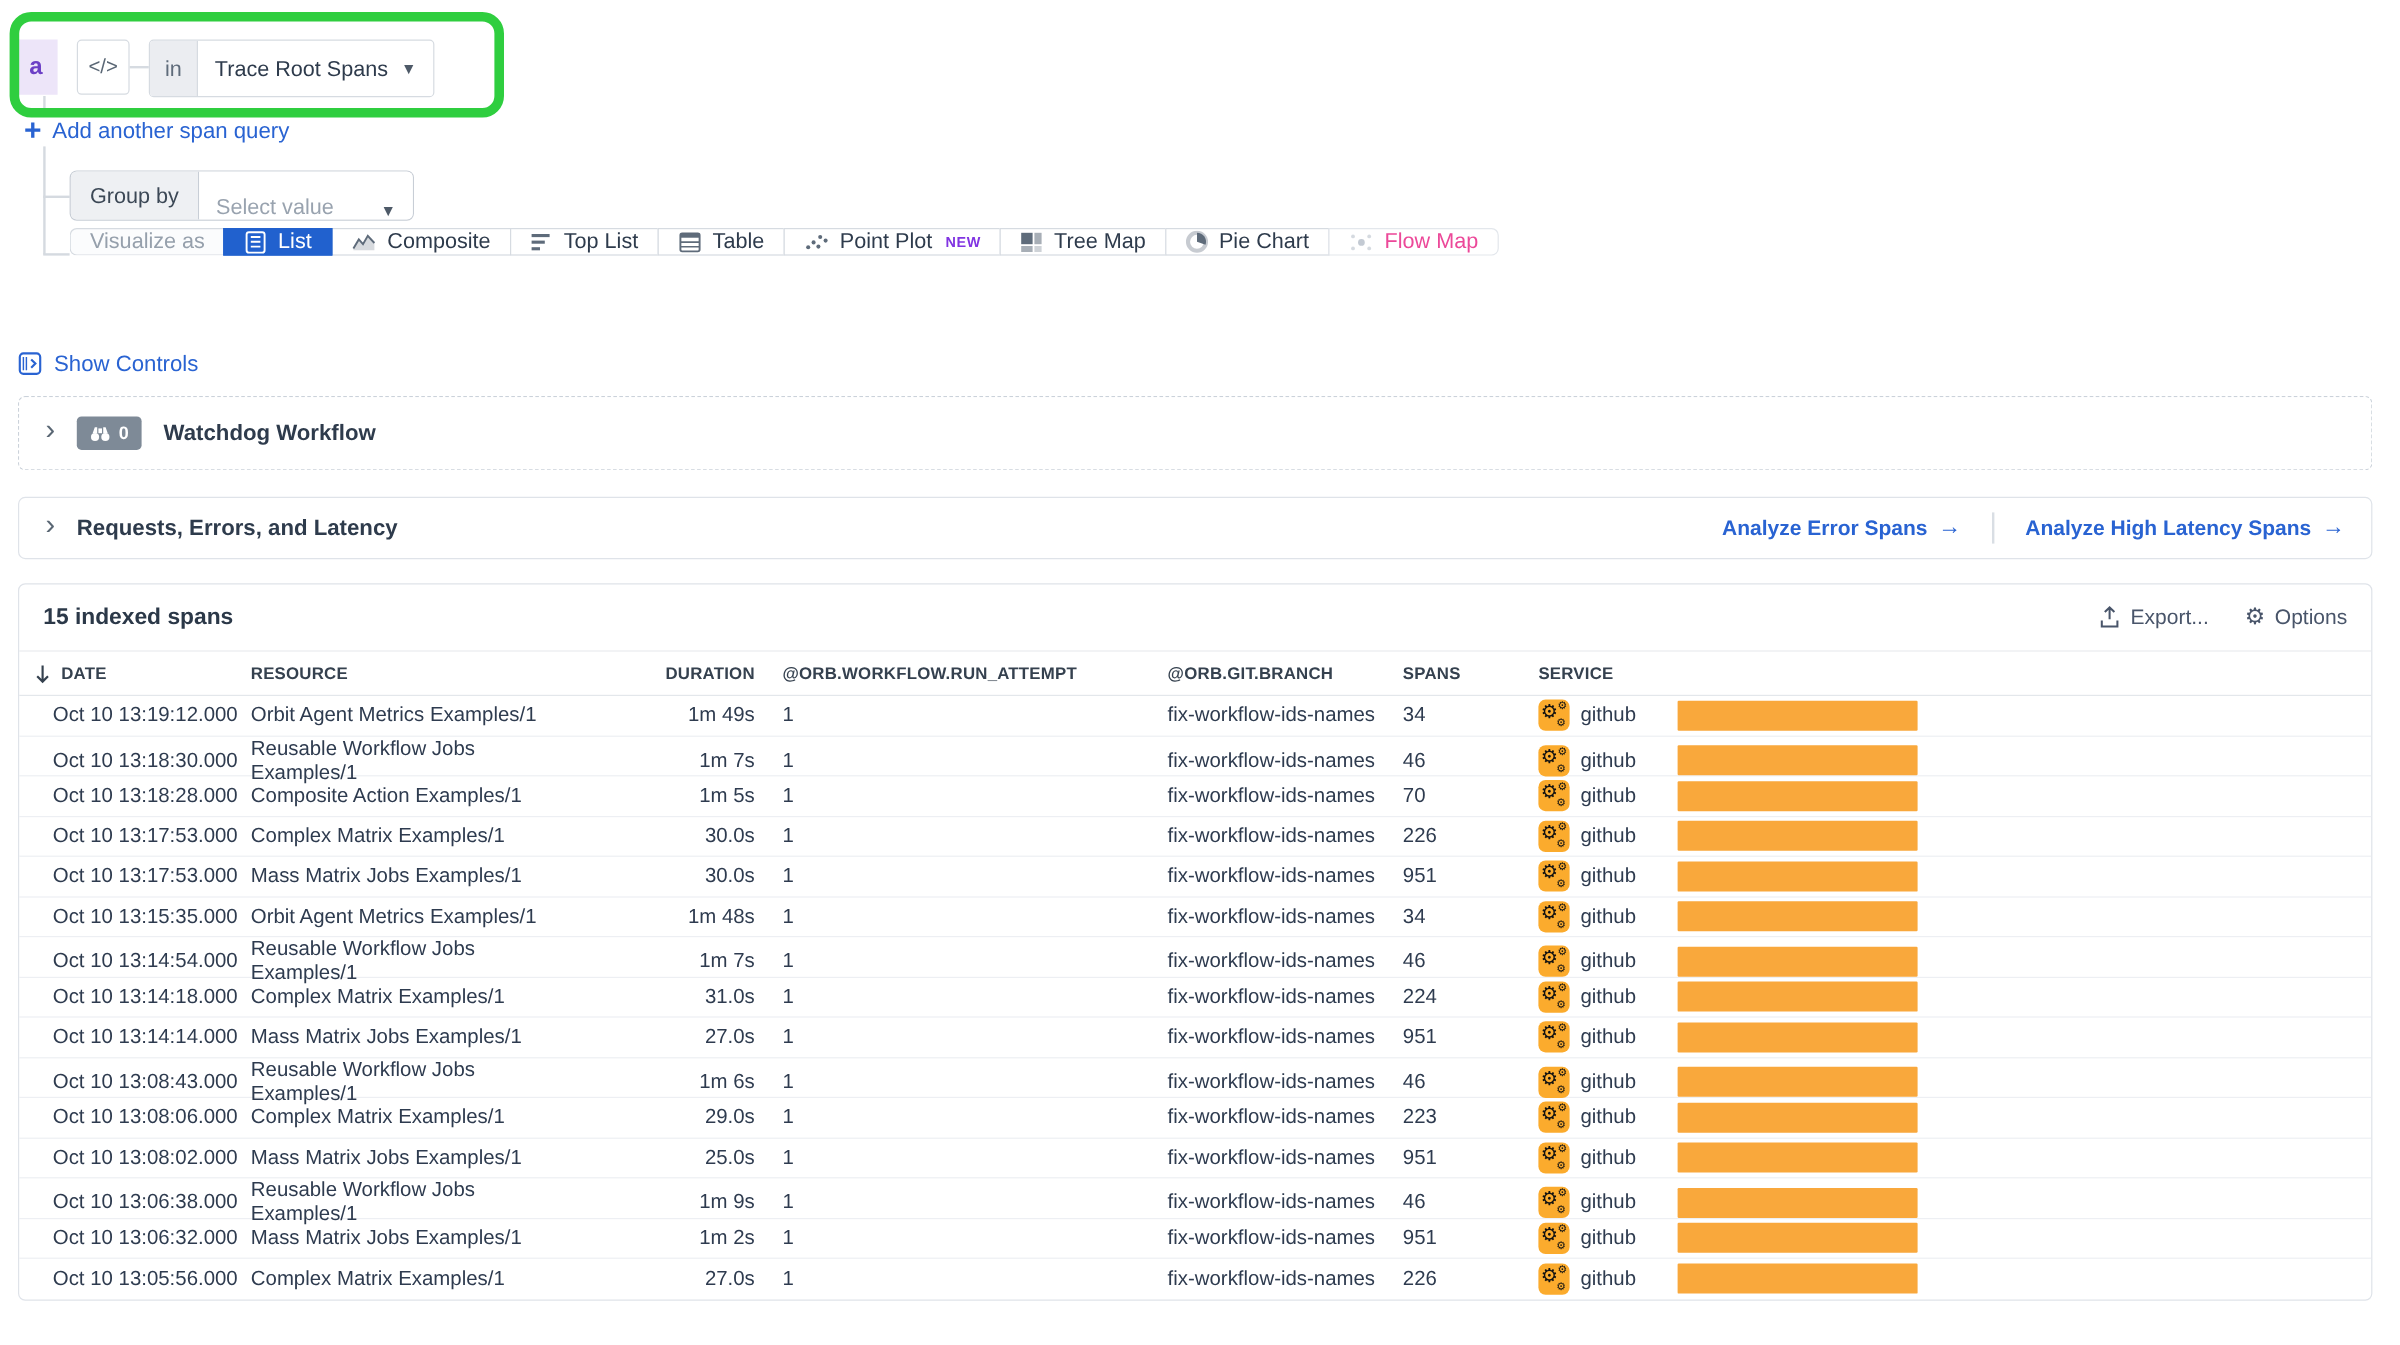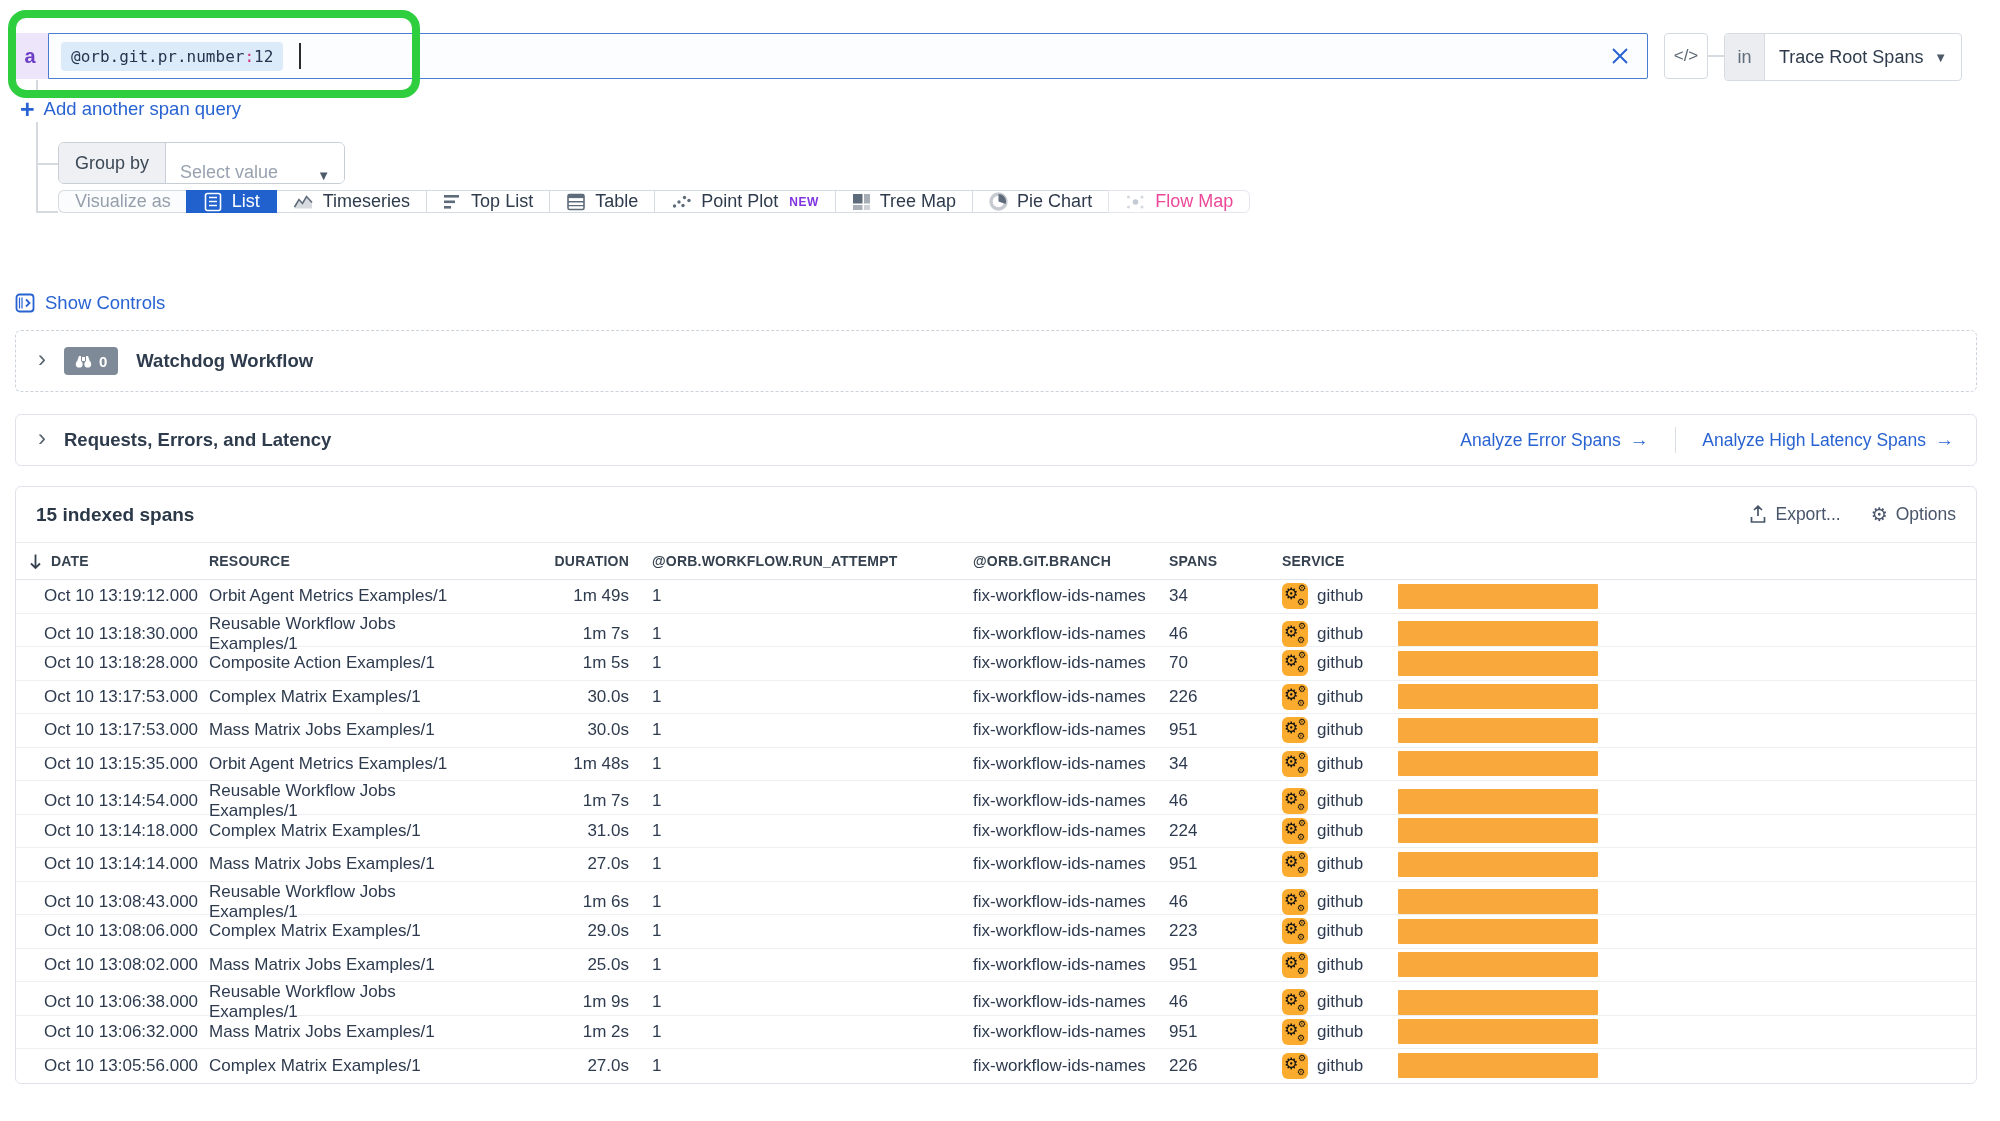--- a/index.html
+++ b/index.html
@@ -77,21 +77,21 @@
   .watchdog{position:absolute;left:15px;top:330px;width:1962px;height:62px;border:1.5px dashed #CBD2DA;border-radius:6px;
             display:flex;align-items:center;padding:0 22px;gap:18px;background:#fff;}
   .chev{color:#5A6774;font-size:24px;line-height:1;transform:translateY(-2px);}
   .wd-badge{background:#7E8A97;border-radius:4px;height:28px;padding:0 11px;display:flex;align-items:center;gap:7px;}
   .wd-badge .cnt{color:#fff;font-size:15px;font-weight:700;}
   .sec-title{font-size:18.5px;font-weight:700;color:var(--navy);}
 
   
   .rel{position:absolute;left:15px;top:414px;width:1962px;height:52px;border:1px solid var(--border-lt);border-radius:6px;
        display:flex;align-items:center;padding:0 22px;gap:18px;background:#fff;}
-  .rel-links{margin-left:auto;display:flex;align-items:center;gap:26px;}
+  .rel-links{margin-left:auto;display:flex;align-items:center;gap:26px;font-weight:bold;}
   .a-link{color:var(--blue);font-size:17.5px;display:flex;align-items:center;gap:9px;cursor:pointer;}
   .a-link .arr{font-size:19px;}
   .vdiv{width:1.5px;height:26px;background:#D9DEE4;}
 
   
   .tablebox{position:absolute;left:15px;top:486px;width:1962px;border:1px solid var(--border-lt);border-radius:6px;background:#fff;}
   .tb-toolbar{height:55px;display:flex;align-items:center;padding:0 20px;}
   .tb-summary{font-size:19px;font-weight:700;color:#2B3848;}
   .tb-actions{margin-left:auto;display:flex;align-items:center;gap:30px;color:#49556A;}
   .tb-btn{display:flex;align-items:center;gap:8px;font-size:17.5px;cursor:pointer;}
@@ -117,29 +117,20 @@
   .lat-bar{height:25px;background:var(--bar);border-radius:1px;width:200px;}
   svg{display:block;}
 </style>
 </head>
 <body>
 
 <div id="page">
 
   <div class="query-row">
     <div class="scope">a</div>
-    <div class="search-box">
-      <span class="token"><span>@orb.git.pr.number</span><span class="sep">:</span><span>12</span></span>
-      <span class="cursor"></span>
-      <span class="clear-x">
-        <svg width="22" height="22" viewBox="0 0 22 22">
-            <path d="M4 4 L18 18 M18 4 L4 18" stroke="#2963D2" stroke-width="2" fill="none"></path>
-          </svg>
-      </span>
-    </div>
     <div class="code-btn">&lt;/&gt;</div>
     <div class="conn"></div>
     <div class="in-group">
       <div class="in-cell">in</div>
       <div class="src-select">
         <span>Trace Root Spans</span>
         <span class="caret">▼</span>
       </div>
     </div>
   </div>
@@ -176,21 +167,21 @@
           </span>
           <span class="vlabel">List</span>
         </div>
         <div class="vtab">
           <span class="vicon">
             <svg width="21" height="20" viewBox="0 0 21 20">
               <path d="M1.5 15 L6 7.5 L9.5 11.5 L13.5 4.5 L19 10.5 V16.5 H1.5 Z" fill="currentColor" opacity="0.25"></path>
               <path d="M1.5 15 L6 7.5 L9.5 11.5 L13.5 4.5 L19 10.5" fill="none" stroke="currentColor" stroke-width="1.6"></path>
             </svg>
           </span>
-          <span class="vlabel">Timeseries</span>
+          <span class="vlabel">Composite</span>
         </div>
         <div class="vtab">
           <span class="vicon">
             <svg width="19" height="18" viewBox="0 0 19 18">
               <rect x="1" y="2" width="15" height="2.6" fill="currentColor"></rect>
               <rect x="1" y="7.5" width="11" height="2.6" fill="currentColor"></rect>
               <rect x="1" y="13" width="7" height="2.6" fill="currentColor"></rect>
             </svg>
           </span>
           <span class="vlabel">Top List</span>

